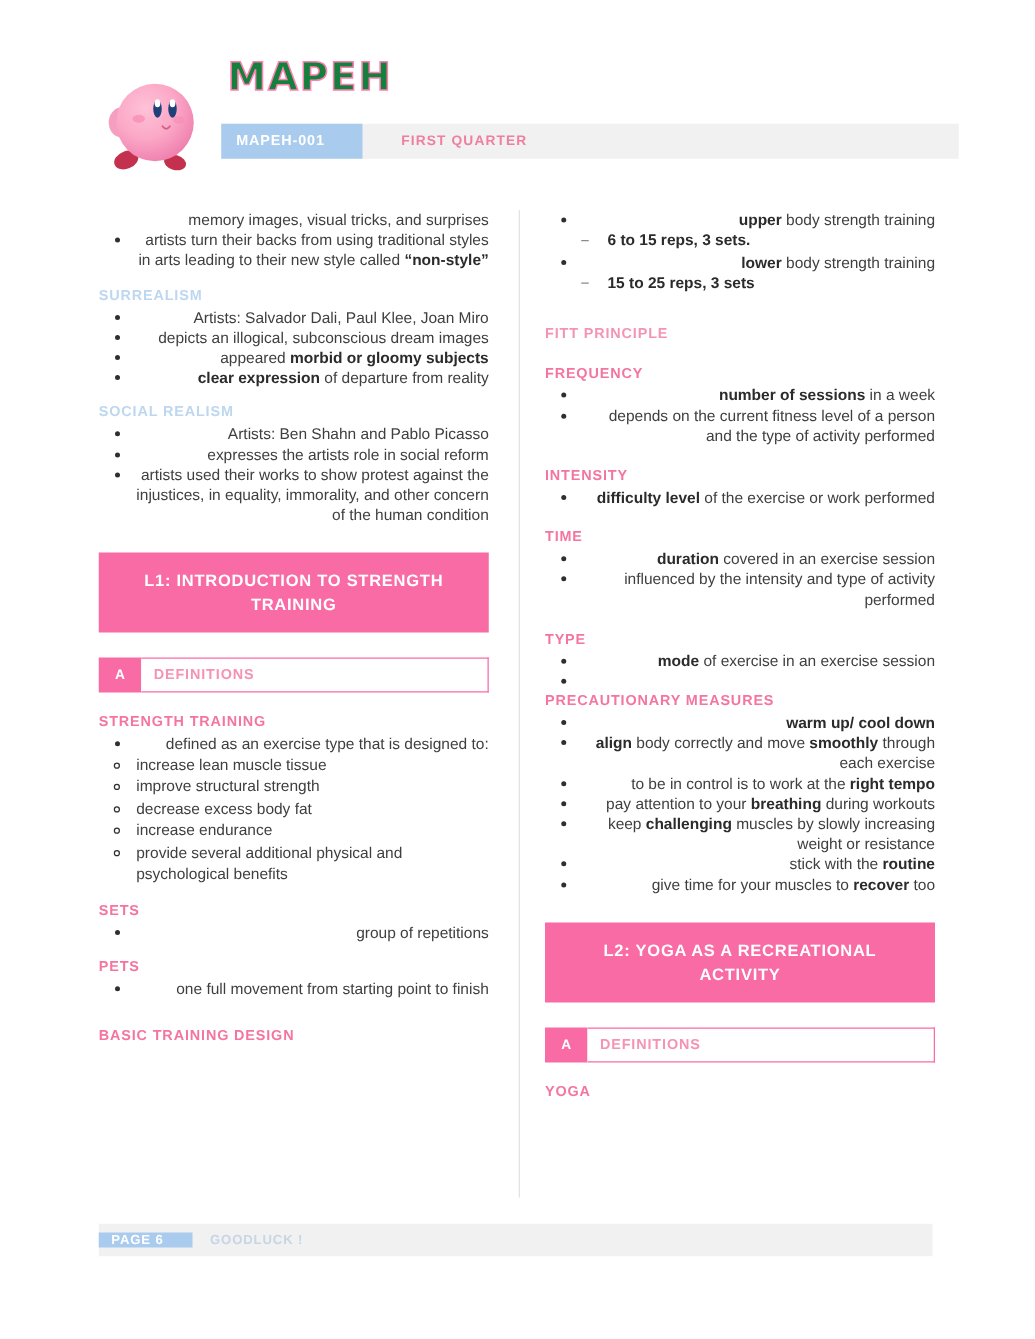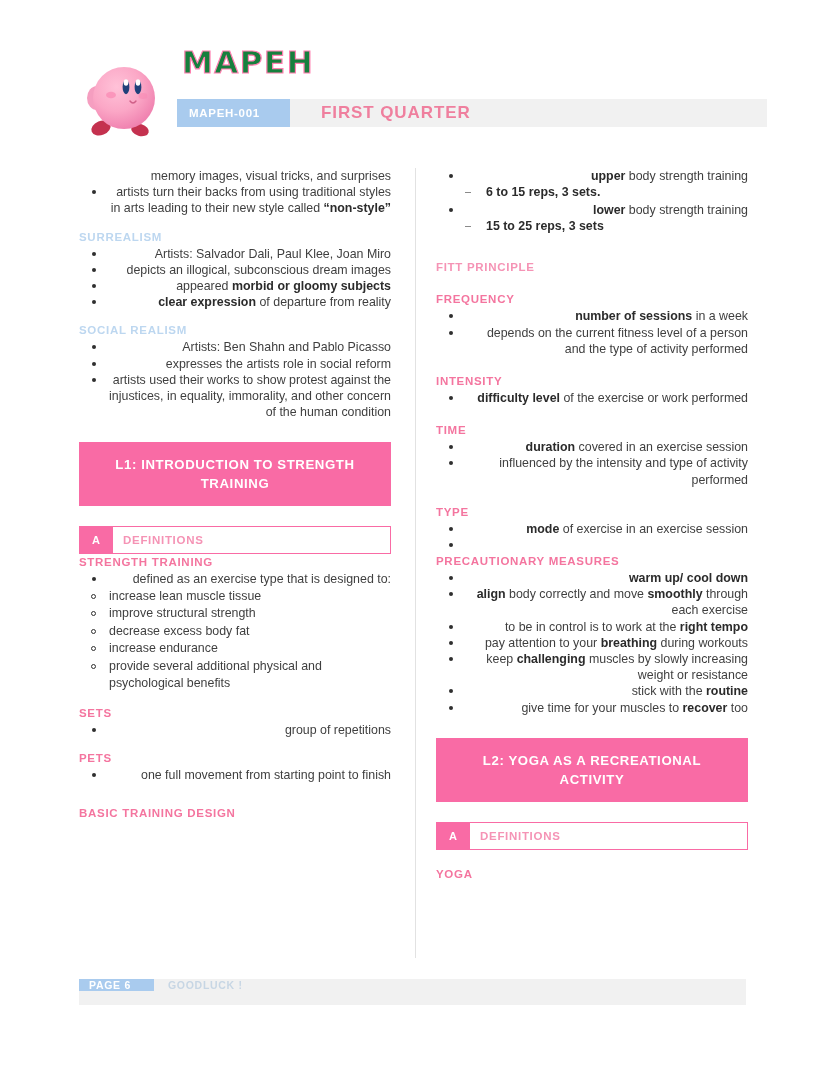--- a/index.html
+++ b/index.html
@@ -57,21 +57,21 @@
     color: #ffffff;
     font-size: 11.5px;
     font-weight: 700;
     letter-spacing: 0.7px;
     display: flex;
     align-items: center;
     padding-left: 12px;
   }
   .quarter {
     color: #ef7f9e;
-    font-size: 17px;
+    font-size: 11px;
     font-weight: 700;
     letter-spacing: 0.9px;
     display: flex;
     align-items: center;
     padding-left: 19px;
   }
 
   
   .columns {
     position: absolute;
@@ -224,21 +224,21 @@
 
   
   .footer {
     position: absolute;
     left: 79px;
     top: 979px;
     width: 667px;
     height: 26px;
     background: #f1f1f1;
     display: flex;
-    align-items: flex-start;
+    align-items: center;
   }
   .footer .page-badge {
     width: 75px;
     background: #a9cbee;
     color: #ffffff;
     font-size: 10.5px;
     font-weight: 700;
     letter-spacing: 0.7px;
     display: flex;
     align-items: center;
@@ -328,21 +328,21 @@
         <li><span class="dot"></span><span>artists used their works to show protest against the injustices, in equality, immorality, and other concern of the human condition</span></li>
       </ul>
 
     <div class="lesson-banner">L1: INTRODUCTION TO STRENGTH TRAINING</div>
 
     <div class="defbar">
       <div class="letter">A</div>
       <div class="label">DEFINITIONS</div>
     </div>
 
-    <div class="sec-head pink" style="margin-top:2px">STRENGTH TRAINING</div>
+    <div class="sec-head pink" style="margin-top:18px">STRENGTH TRAINING</div>
     <ul class="bul">
         <li><span class="dot"></span><span>defined as an exercise type that is designed to:</span></li>
       </ul>
     <ul class="sub">
         <li><span class="ring"></span><span>increase lean muscle tissue</span></li>
         <li><span class="ring"></span><span>improve structural strength</span></li>
         <li><span class="ring"></span><span>decrease excess body fat</span></li>
         <li><span class="ring"></span><span>increase endurance</span></li>
         <li><span class="ring"></span><span>provide several additional physical and psychological benefits</span></li>
       </ul>

